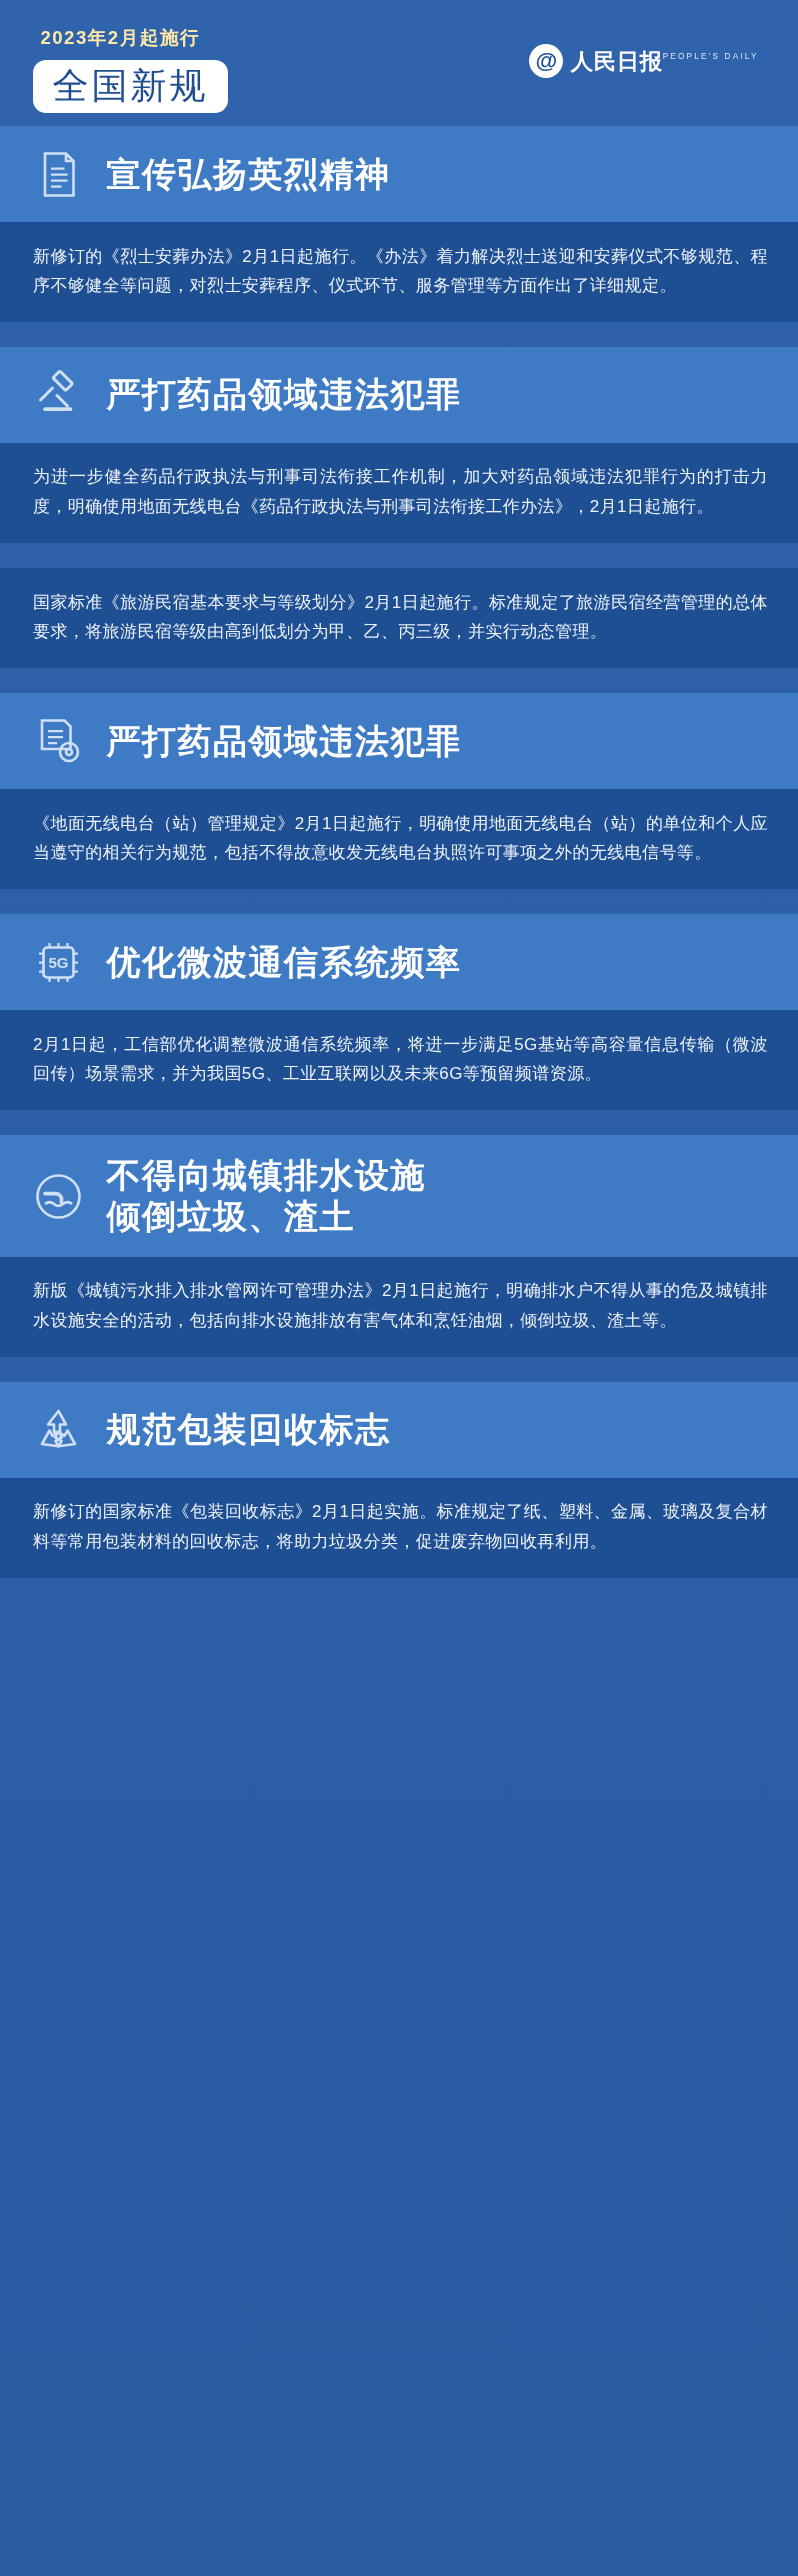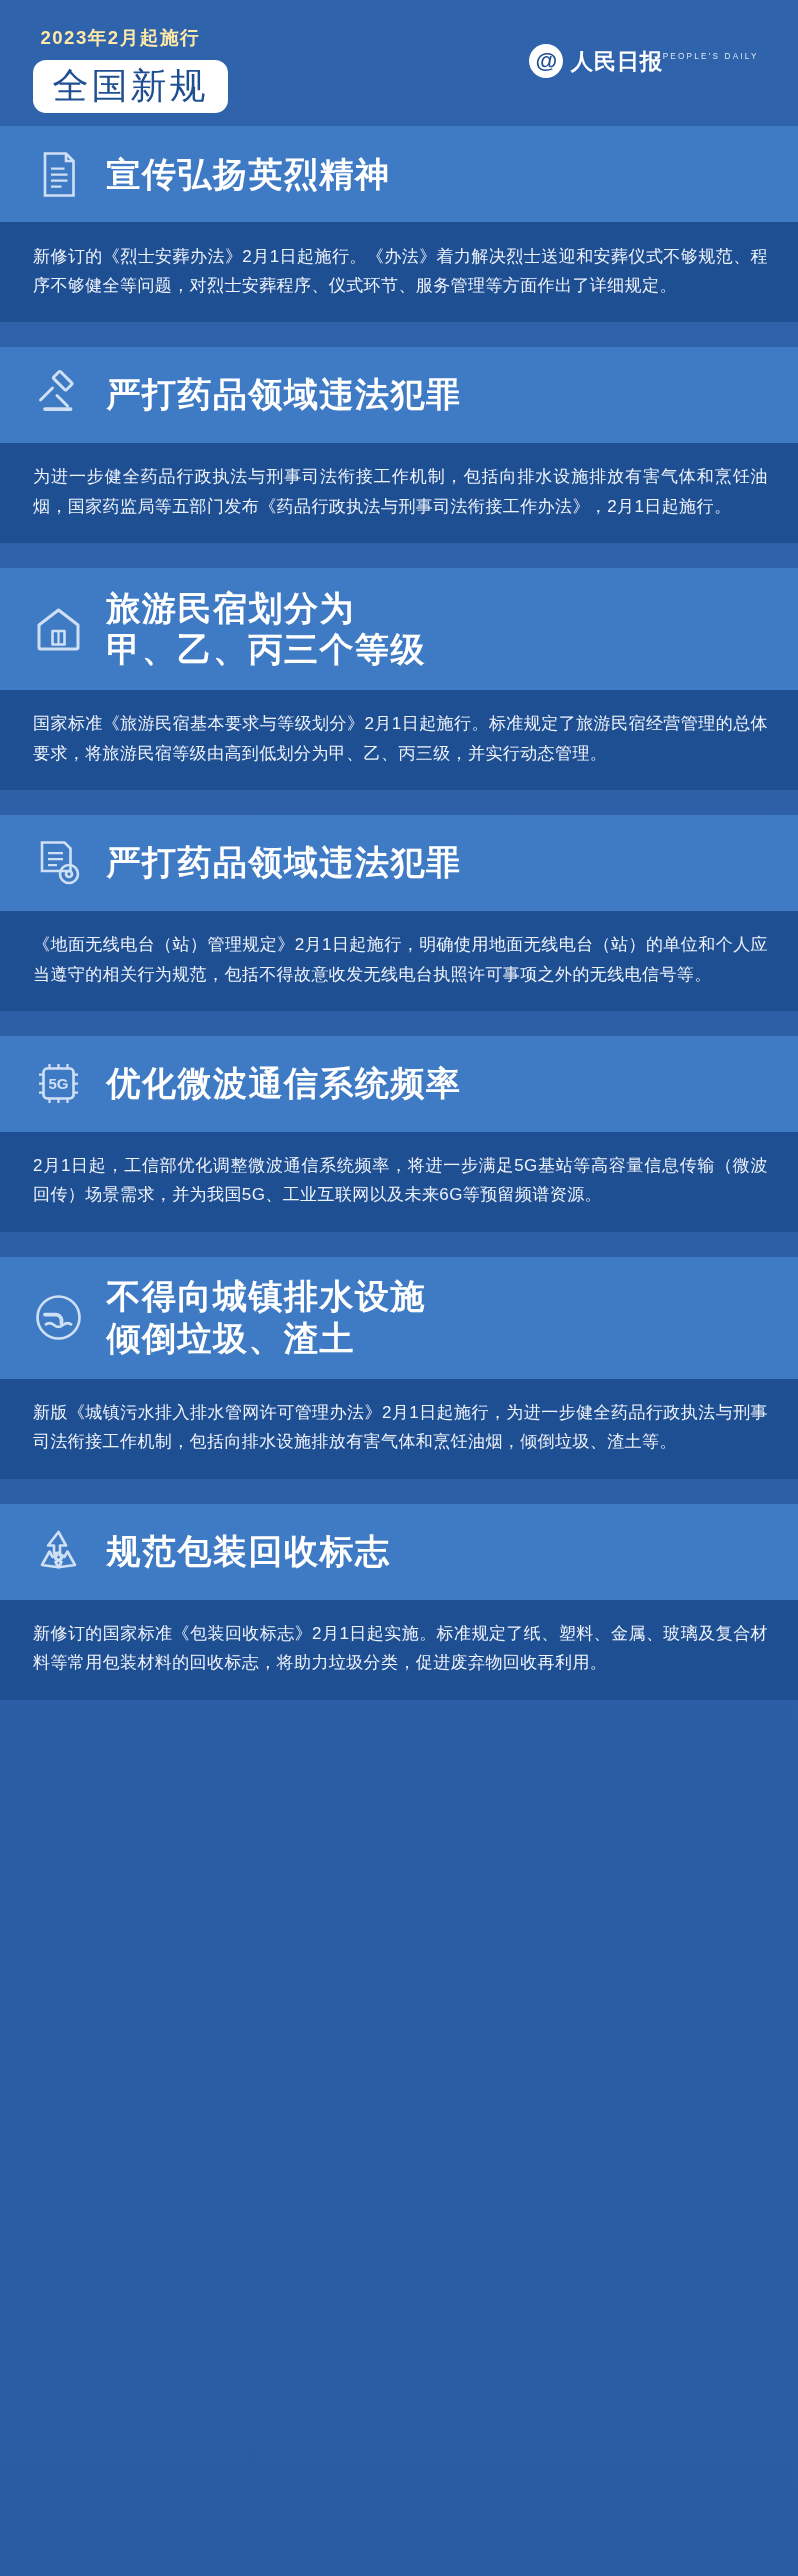--- a/index.html
+++ b/index.html
@@ -147,35 +147,24 @@
       <span class="icon">
         <svg viewBox="0 0 76 76" fill="none" stroke="#cfe0f5" stroke-width="4" stroke-linecap="round">
           <rect x="32" y="12" width="24" height="13" rx="2" transform="rotate(45 44 18)"></rect>
           <path d="M30 28 L14 44"></path>
           <path d="M20 56 h34" stroke-width="5"></path>
           <path d="M36 38 L50 52"></path>
         </svg>
       </span>
       <div class="heading">严打药品领域违法犯罪</div>
     </div>
-    <div class="body">为进一步健全药品行政执法与刑事司法衔接工作机制，包括向排水设施排放有害气体和烹饪油烟，国家药监局等五部门发布《药品行政执法与刑事司法衔接工作办法》，2月1日起施行。</div>
-  </div>
-
-  <div class="section">
-    <div class="band">
-      <span class="icon">
-        <svg viewBox="0 0 76 76" fill="none" stroke="#cfe0f5" stroke-width="4" stroke-linejoin="round">
-          <path d="M12 32 L38 12 L64 32 V62 a2 2 0 0 1 -2 2 H14 a2 2 0 0 1 -2 -2 Z"></path>
-          <path d="M30 40 h16 v18 h-16 z" stroke-width="3.5"></path>
-          <path d="M38 40 v18" stroke-width="3"></path>
-        </svg>
-      </span>
-      <div class="heading">旅游民宿划分为
-甲、乙、丙三个等级</div>
-    </div>
+    <div class="body">为进一步健全药品行政执法与刑事司法衔接工作机制，加大对药品领域违法犯罪行为的打击力度，明确使用地面无线电台《药品行政执法与刑事司法衔接工作办法》，2月1日起施行。</div>
+  </div>
+
+  <div class="section">
     <div class="body">国家标准《旅游民宿基本要求与等级划分》2月1日起施行。标准规定了旅游民宿经营管理的总体要求，将旅游民宿等级由高到低划分为甲、乙、丙三级，并实行动态管理。</div>
   </div>
 
   <div class="section">
     <div class="band">
       <span class="icon">
         <svg viewBox="0 0 76 76" fill="none" stroke="#cfe0f5" stroke-width="3.5">
           <path d="M16 10 h30 l8 8 v30 h-38 z"></path>
           <path d="M24 24 h20 M24 32 h20 M24 40 h12" stroke-width="3"></path>
           <circle cx="52" cy="52" r="12"></circle>
@@ -207,21 +196,21 @@
       <span class="icon">
         <svg viewBox="0 0 76 76" fill="none" stroke="#cfe0f5" stroke-width="3.5">
           <circle cx="38" cy="38" r="28"></circle>
           <path d="M20 34 h14 a8 8 0 0 1 8 8 v4" stroke-width="5" stroke-linecap="round"></path>
           <path d="M20 48 q6 -5 12 0 q6 5 12 0 q6 -5 12 0" stroke-width="3.5"></path>
         </svg>
       </span>
       <div class="heading">不得向城镇排水设施
 倾倒垃圾、渣土</div>
     </div>
-    <div class="body">新版《城镇污水排入排水管网许可管理办法》2月1日起施行，为进一步健全药品行政执法与刑事司法衔接工作机制，包括向排水设施排放有害气体和烹饪油烟，倾倒垃圾、渣土等。</div>
+    <div class="body">新版《城镇污水排入排水管网许可管理办法》2月1日起施行，明确排水户不得从事的危及城镇排水设施安全的活动，包括向排水设施排放有害气体和烹饪油烟，倾倒垃圾、渣土等。</div>
   </div>
 
   <div class="section">
     <div class="band">
       <span class="icon">
         <svg viewBox="0 0 76 76" fill="none" stroke="#cfe0f5" stroke-width="3.5" stroke-linejoin="round">
           <path d="M38 12 L48 30 h-8 v10 h-8 V30 h-8 Z"></path>
           <path d="M16 56 L26 38 l4 7 8.6 -5 4 7 -8.6 5 4 7 Z"></path>
           <path d="M60 56 L50 38 l-4 7 -8.6 -5 -4 7 8.6 5 -4 7 Z"></path>
         </svg>

